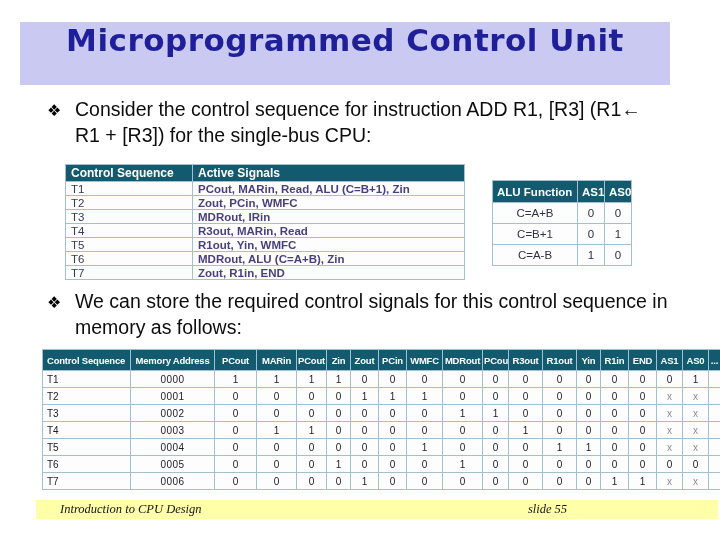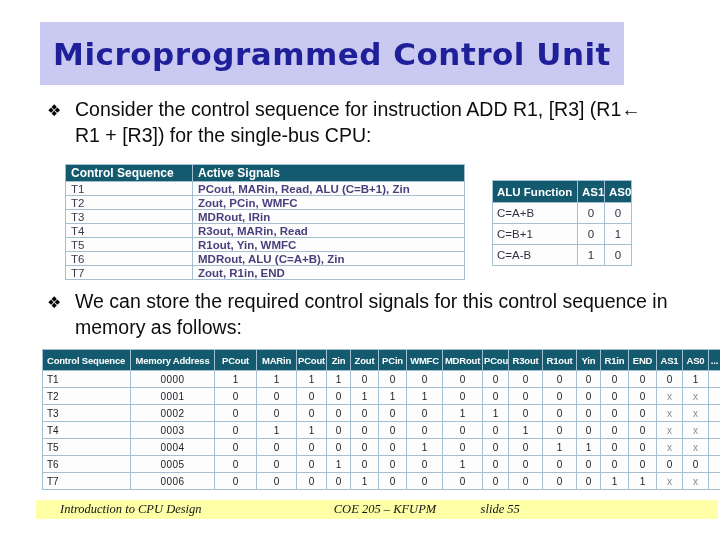--- a/index.html
+++ b/index.html
@@ -4,23 +4,23 @@
 <style>
   html,body { margin:0; padding:0; }
   body {
     width:720px; height:540px; position:relative; overflow:hidden;
     background:#ffffff;
     font-family:"Liberation Sans", sans-serif;
   }
 
   
   .titlebar {
-    position:absolute; left:40px; top:22px; width:584px; height:63px;
+    position:absolute; left:20px; top:22px; width:650px; height:63px;
     background:var(--title-bg,#c9c9f2);
-    display:flex; align-items:center; justify-content:center;
+    display:flex; align-items:flex-start; justify-content:center;
   }
   .title-text {
     font-family:"DejaVu Sans", sans-serif;
     font-size:31px; font-weight:bold; color:var(--title-fg,#1f1f9a);
     letter-spacing:0.5px; white-space:nowrap;
   }
 
   
   .bullet { position:absolute; display:flex; color:#0d0d0d; font-size:19.5px; line-height:26px; }
   .bullet .glyph { width:28px; flex:none; font-size:16px; padding-top:2px; color:#000; }
@@ -38,21 +38,21 @@
 
   
   .cstable { position:absolute; left:65px; top:164px; width:400px; font-size:11.5px; }
   .cstable th { font-size:12px; height:14px; padding:1px 5px; text-align:left; }
   .cstable td { height:13px; padding:0 5px; color:#4a3f7d; font-weight:bold; }
   .cstable td:first-child { color:#3a3a50; font-weight:normal; }
 
   
   .alutable { position:absolute; left:492px; top:180px; width:139px; font-size:11.5px; }
   .alutable th { font-size:11.5px; height:17px; padding:2px 4px; text-align:left; }
-  .alutable td { height:16px; padding:2px 4px; color:#2f2f45; }
+  .alutable td { height:16px; padding:2px 4px; color:#2f2f45;text-align:center; }
   .alutable th:nth-child(n+2), .alutable td:nth-child(n+2) { text-align:center; }
 
   
   .memtable { position:absolute; left:42px; top:349px; width:676px; font-size:10px; }
   .memtable th {
     font-size:9.5px; height:14px; padding:3px 1px; text-align:center; letter-spacing:-0.2px;
   }
   .memtable th:first-child { text-align:left; padding-left:4px; }
   .memtable td { height:12px; padding:2px 1px; text-align:center; color:#20202a; }
   .memtable td:first-child { text-align:left; padding-left:4px; }
@@ -62,21 +62,21 @@
   
   .footer {
     position:absolute; left:36px; top:500px; width:682px; height:19px;
     background:var(--footer-bg,#ffffa8);
     display:flex; align-items:center;
     font-family:"Liberation Serif", serif; font-style:italic;
     font-size:12.5px; color:#151515;
   }
   .footer .fleft  { flex:1.2; padding-left:24px;  text-align:left; }
   .footer .fcenter{ flex:1;   text-align:center; }
-  .footer .fright { flex:1.2; padding-right:8px; text-align:left; }
+  .footer .fright { flex:1.2; padding-right:8px; text-align:center; }
 </style>
 </head>
 <body style="--title-bg: #c9c9f2; --title-fg: #1f1f9a; --table-header-bg: #135a6e; --footer-bg: #ffffa8;">
 
 <div class="titlebar">
   <span class="title-text">Microprogrammed Control Unit</span>
 </div>
 
 <div class="bullet bullet1">
   <span class="glyph">❖</span>
@@ -354,15 +354,14 @@
         <td>1</td>
         <td class="dontcare">x</td>
         <td class="dontcare">x</td>
         <td></td>
       </tr>
     </tbody>
 </table>
 
 <div class="footer">
   <span class="fleft">Introduction to CPU Design</span>
-  <span class="fcenter">COE 205 – KFUPM</span>
   <span class="fright">slide 55</span>
 </div>
 
 </body></html>

